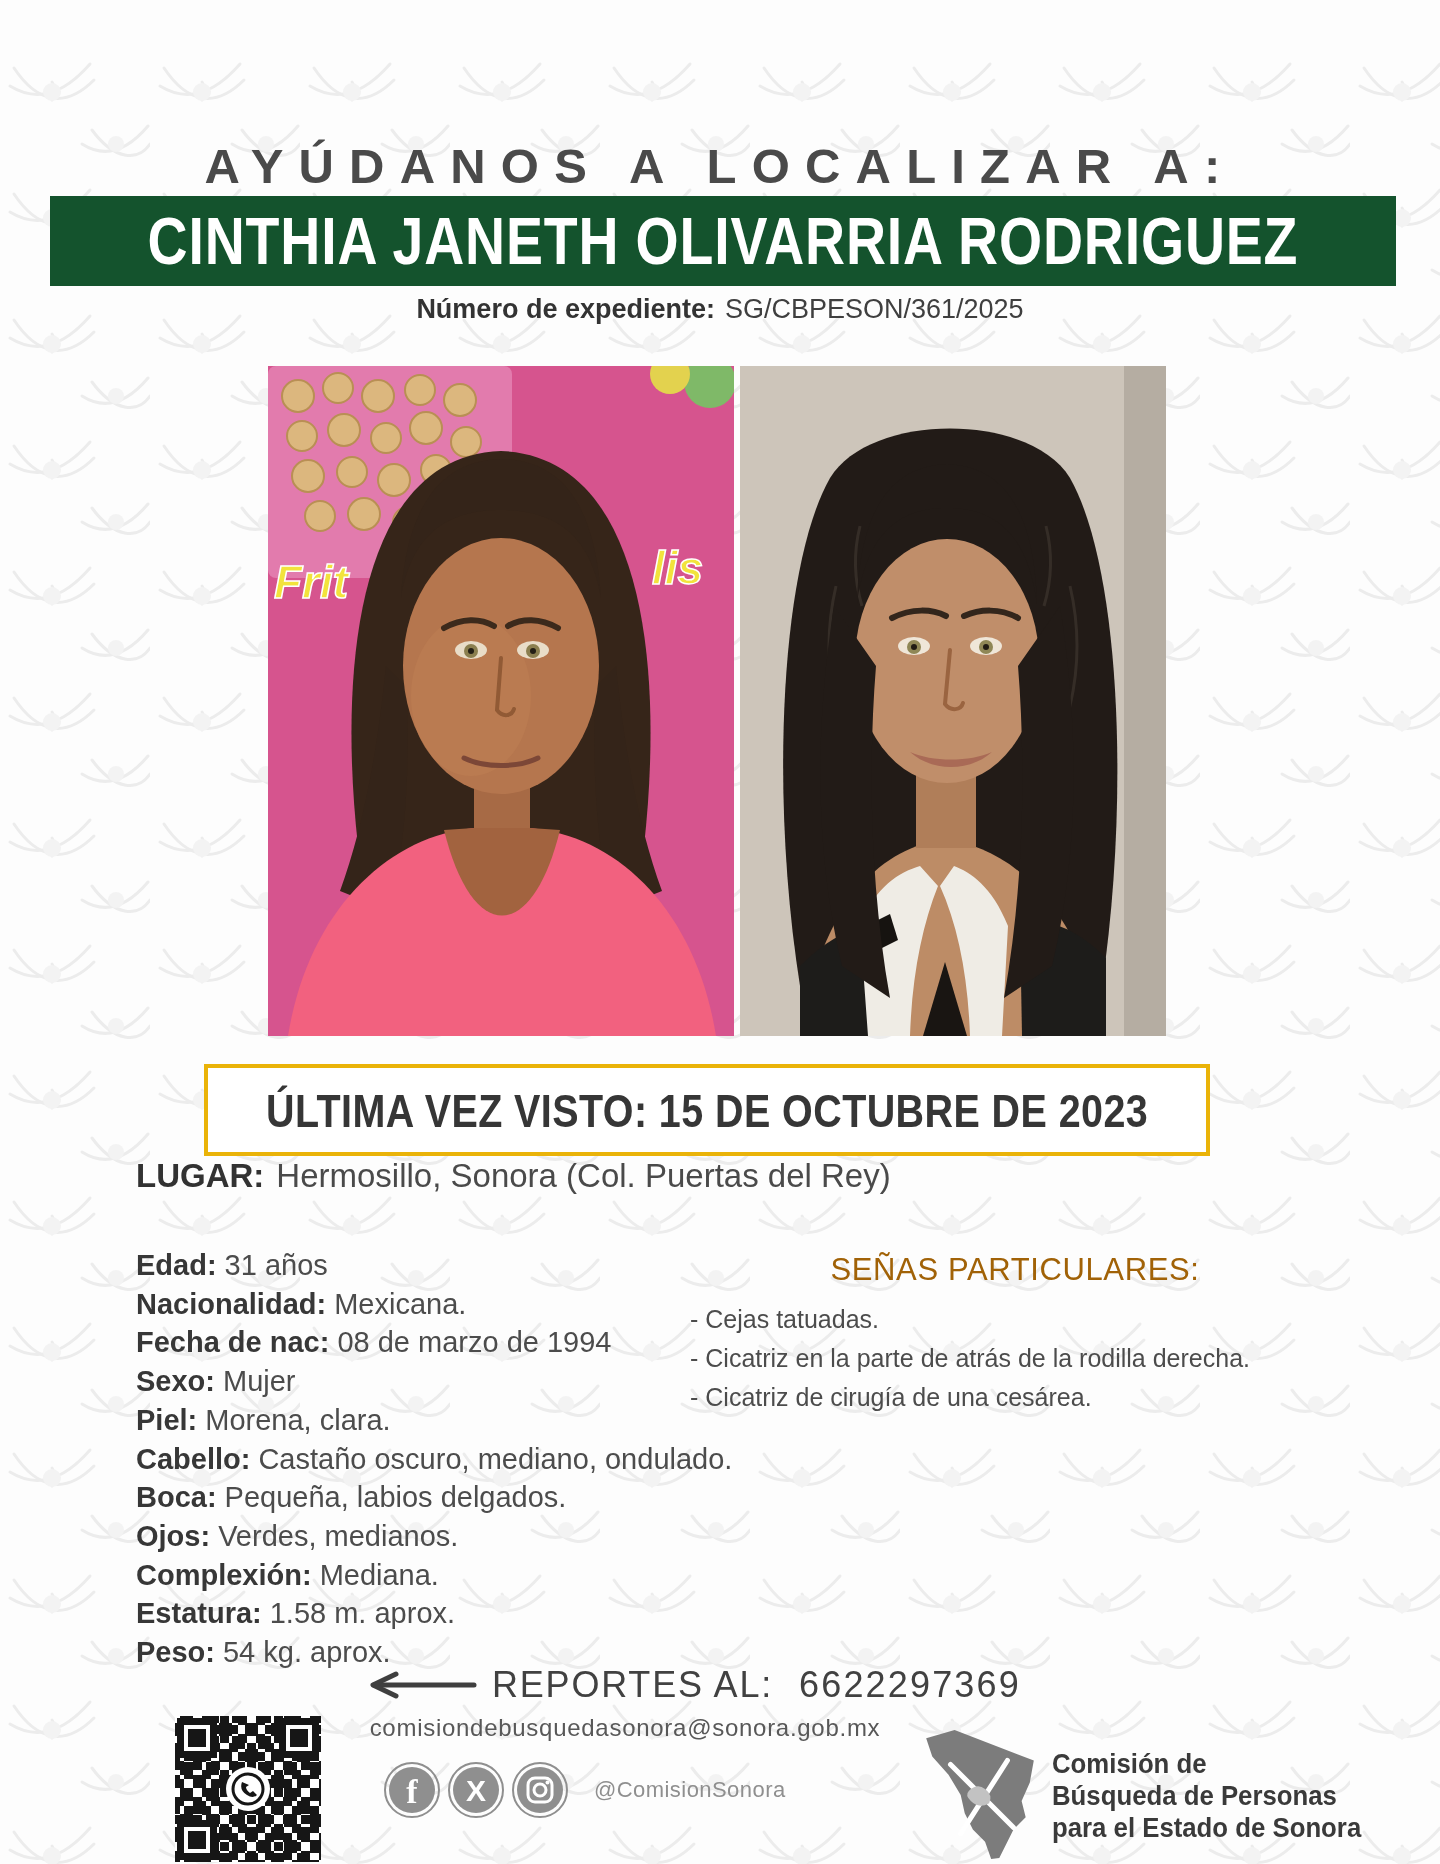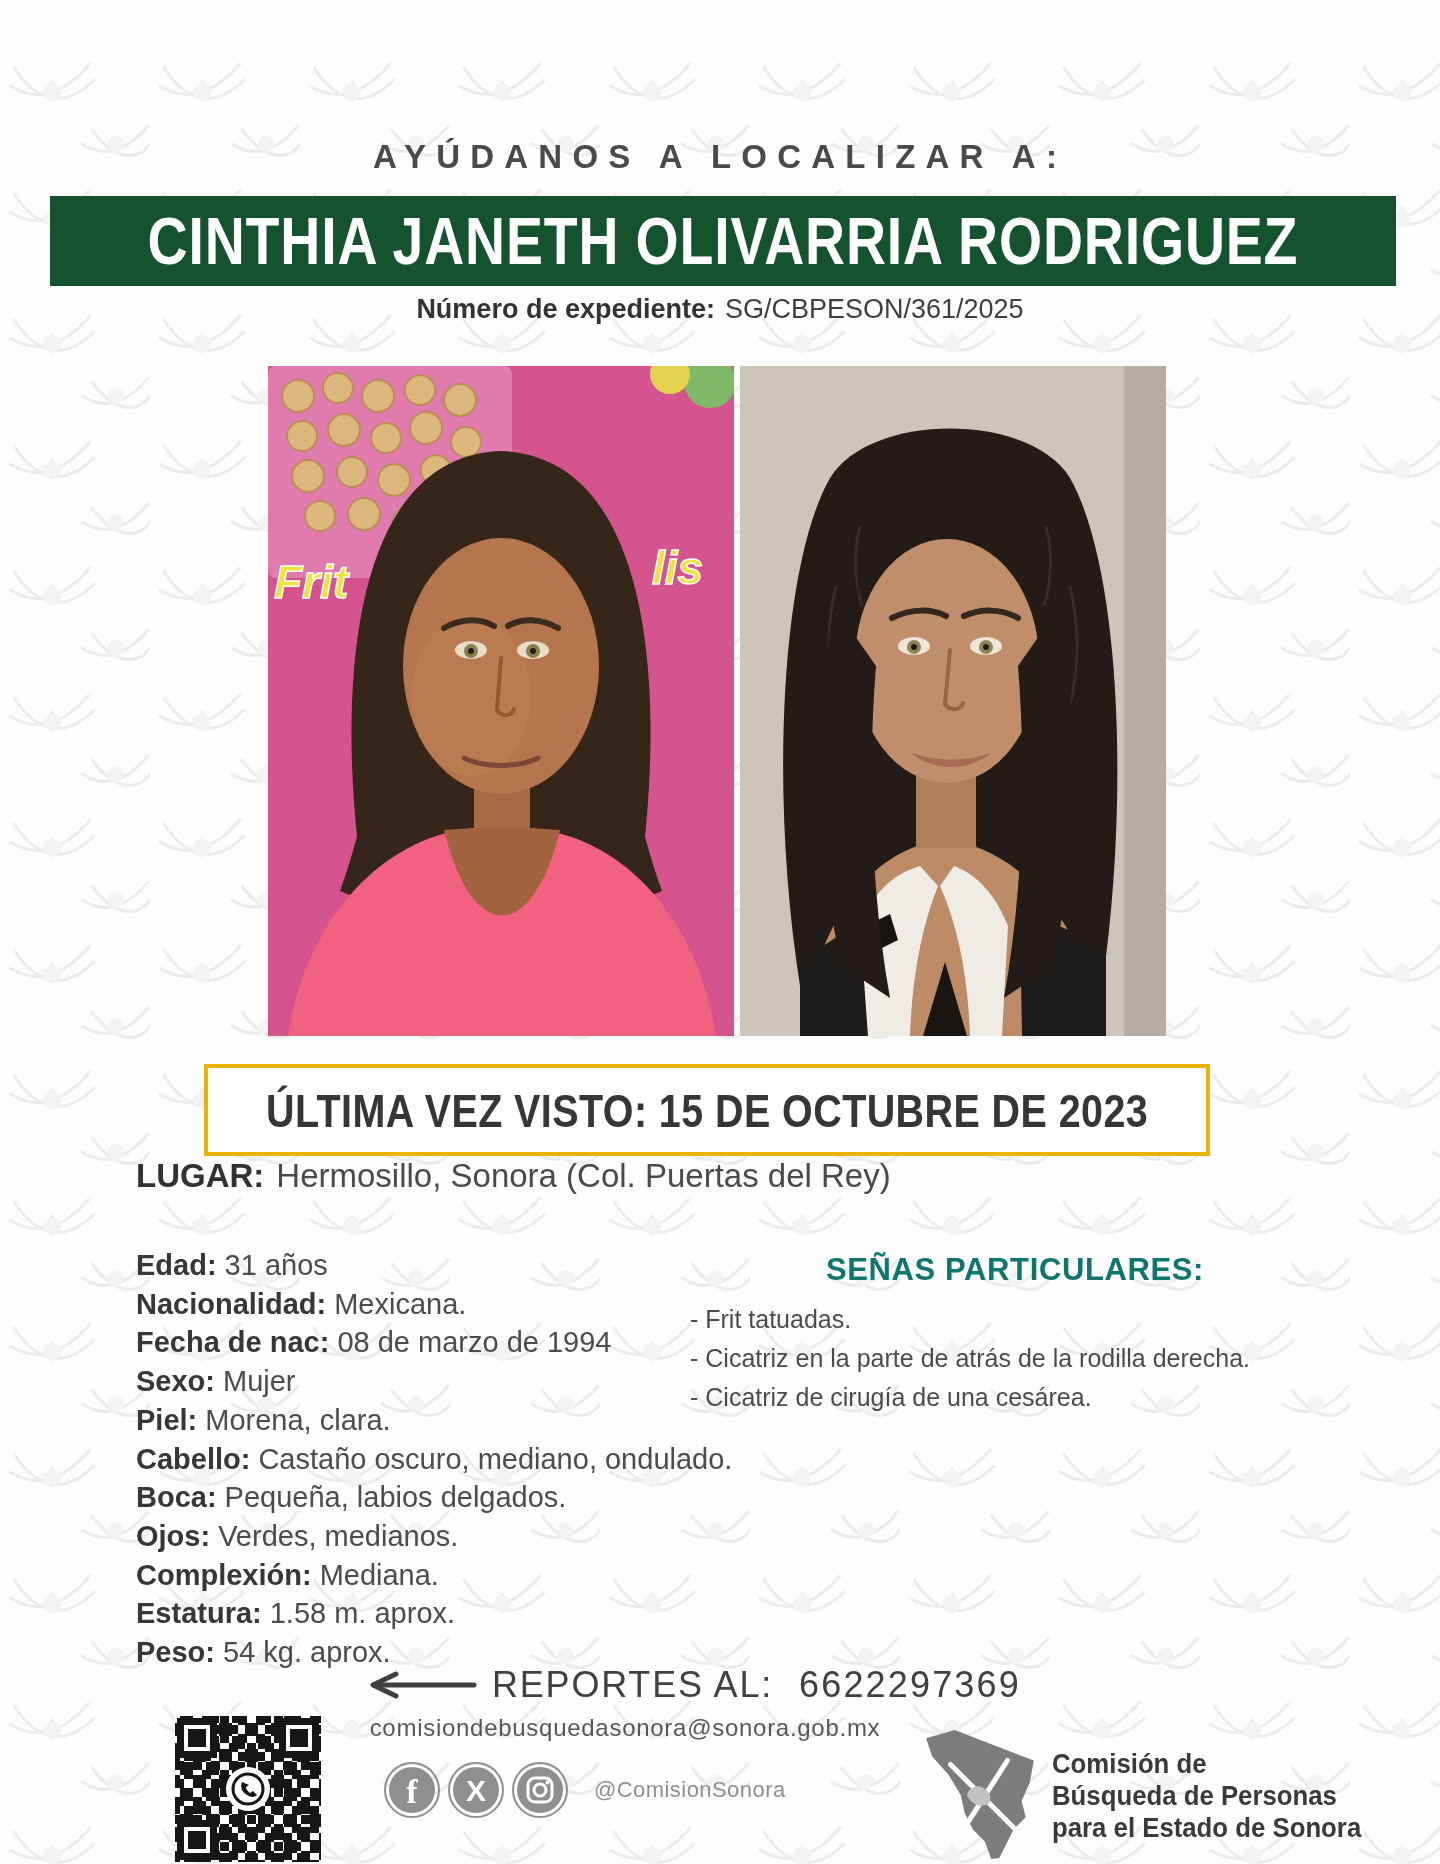--- a/index.html
+++ b/index.html
@@ -1,38 +1,38 @@
 <!DOCTYPE html>
 <html><head>
 <meta charset="utf-8">
 <style>
   html,body{margin:0;padding:0;background:#ffffff;}
   .poster{position:relative;width:1440px;height:1864px;overflow:hidden;background:#fdfdfd;
           font-family:"Liberation Sans", sans-serif;}
   .abs{position:absolute;}
   .wm{position:absolute;left:0;top:52px;}
   .cx{display:inline-block;transform:scaleX(.84);transform-origin:50% 50%;white-space:nowrap;}
-  .title{left:0;top:138px;width:1440px;text-align:center;font-size:33px;font-weight:bold;
+  .title{left:0;top:138px;width:1440px;text-align:center;font-size:49px;font-weight:bold;
          letter-spacing:.31em;color:#4a4a4a;}
   .name-banner{left:50px;top:196px;width:1346px;height:90px;background:#14532d;
                display:flex;align-items:center;justify-content:center;}
   .name-banner span{font-size:66px;font-weight:bold;color:#ffffff;letter-spacing:1px;}
   .exped{left:0;top:294px;width:1440px;text-align:center;font-size:27px;color:#3f3f3f;}
   .exped .lbl{font-weight:bold;color:#333;margin-right:10px;}
   .photo{position:absolute;top:366px;height:670px;}
   .lastseen{left:204px;top:1064px;width:1006px;height:92px;background:#fff;border:4px solid #eab308;
             box-sizing:border-box;display:flex;align-items:center;justify-content:center;}
   .lastseen span{font-size:47px;font-weight:bold;color:#363636;letter-spacing:.5px;}
   .lugar{left:136px;top:1157px;font-size:33px;color:#4a4a4a;}
   .lugar .lbl{font-weight:bold;color:#323232;margin-right:12px;}
   .details{left:136px;top:1246px;width:560px;}
   .details .row{font-size:29px;line-height:38.7px;color:#4c4c4c;white-space:nowrap;}
   .details .row b{color:#373737;margin-right:8px;}
-  .senas-h{left:690px;top:1252px;width:650px;text-align:center;font-size:31px;font-weight:bold;
-           color:#0f766e;letter-spacing:.02em;}
+  .senas-h{left:690px;top:1252px;width:650px;text-align:center;font-size:31px;font-weight:normal;
+           color:#a16207;letter-spacing:.02em;}
   .senas{left:690px;top:1300px;width:620px;}
   .senas .item{font-size:25px;line-height:39px;color:#4c4c4c;white-space:nowrap;}
   .reports{left:366px;top:1664px;display:flex;align-items:center;color:#414141;}
   .reports .lbl{font-size:36px;letter-spacing:.05em;margin-left:14px;font-weight:500;}
   .reports .phone{font-size:36px;letter-spacing:.06em;margin-left:26px;font-weight:500;}
   .email{left:320px;top:1714px;width:610px;text-align:center;font-size:24px;letter-spacing:.03em;color:#585858;}
   .qr{left:175px;top:1716px;width:146px;height:146px;background-color:#fff;
       background-image:
         repeating-conic-gradient(#161616 0% 25%, transparent 0% 50%),
         repeating-conic-gradient(#161616 0% 25%, transparent 0% 50%);
@@ -184,21 +184,21 @@
     <div class="row"><b>Cabello:</b><span>Castaño oscuro, mediano, ondulado.</span></div>
     <div class="row"><b>Boca:</b><span>Pequeña, labios delgados.</span></div>
     <div class="row"><b>Ojos:</b><span>Verdes, medianos.</span></div>
     <div class="row"><b>Complexión:</b><span>Mediana.</span></div>
     <div class="row"><b>Estatura:</b><span>1.58 m. aprox.</span></div>
     <div class="row"><b>Peso:</b><span>54 kg. aprox.</span></div>
   </div>
 
   <div class="abs senas-h">SEÑAS PARTICULARES:</div>
   <div class="abs senas">
-    <div class="item">- Frit tatuadas.</div>
+    <div class="item">- Cejas tatuadas.</div>
     <div class="item">- Cicatriz en la parte de atrás de la rodilla derecha.</div>
     <div class="item">- Cicatriz de cirugía de una cesárea.</div>
   </div>
 
   <div class="abs reports">
     <svg width="112" height="28" viewBox="0 0 112 28">
       <g stroke="#3f3f3f" stroke-width="5" fill="none" stroke-linecap="round" stroke-linejoin="round">
         <path d="M108,14 L8,14"></path>
         <path d="M30,3 L7,14 L30,25"></path>
       </g>

